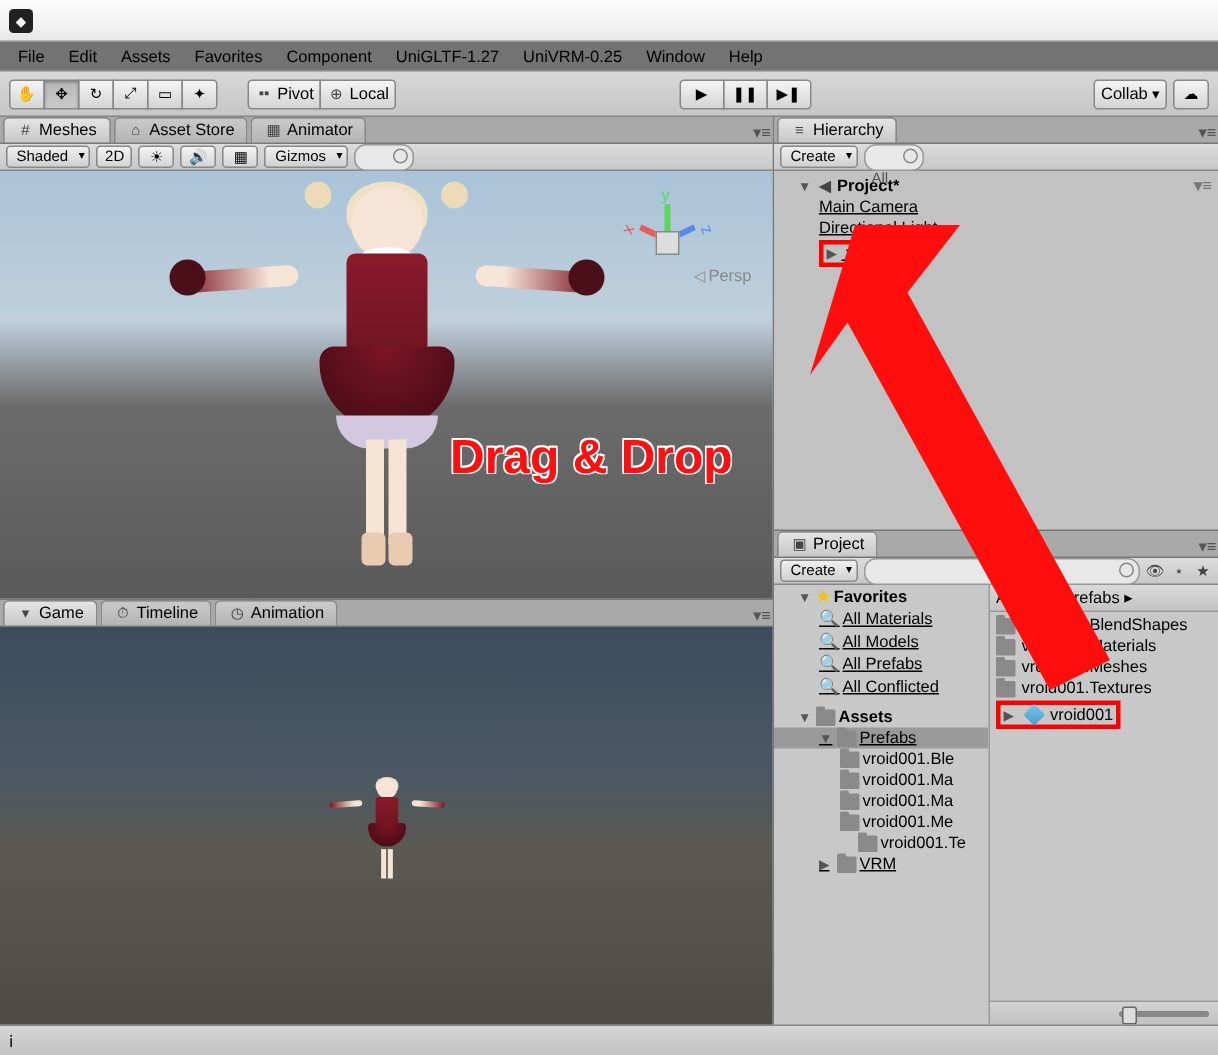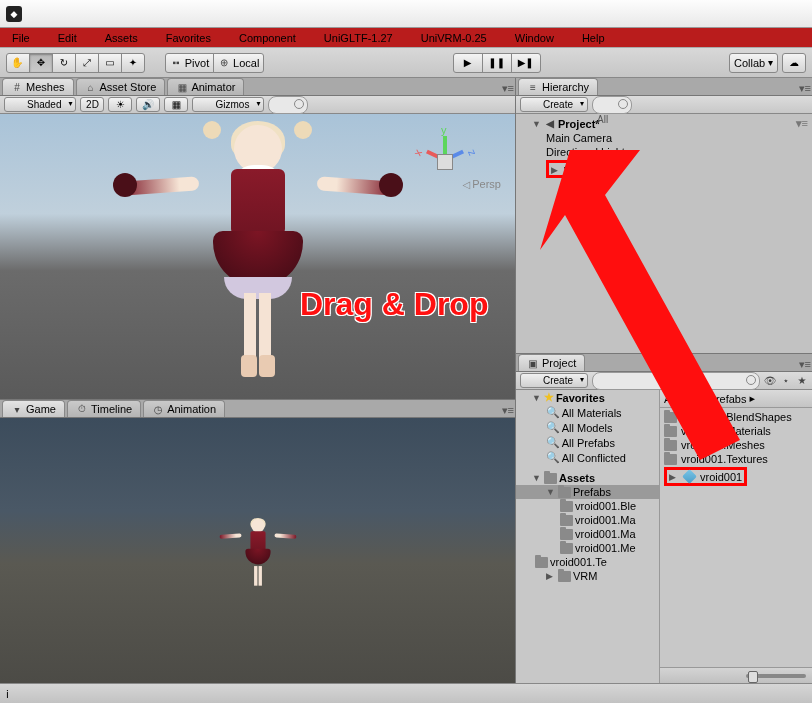--- a/index.html
+++ b/index.html
@@ -1,36 +1,36 @@
 <!DOCTYPE html>
 <html><head>
 <meta charset="utf-8">
 <style>
   * { box-sizing: border-box; margin: 0; padding: 0; font-family: Arial, sans-serif; font-size: 11px; user-select: none; }
   body { width: 812px; height: 703px; background: #c2c2c2; display: flex; flex-direction: column; overflow: hidden; position: relative; }
   .titlebar { height: 28px; background: linear-gradient(#fdfdfd,#e8e8e8); display: flex; align-items: center; padding: 0 6px; border-bottom: 1px solid #999; }
   .unity-logo { width: 16px; height: 16px; background: #222; border-radius: 3px; margin-right: 6px; display:flex;align-items:center;justify-content:center;color:#fff;font-size:9px; }
-  .menubar { height: 20px; background: #b91c1c; display:flex; align-items:center; padding: 0 4px; border-bottom:1px solid #aaa; gap:12px; }
+  .menubar { height: 20px; background: #737373; display:flex; align-items:center; padding: 0 4px; border-bottom:1px solid #aaa; gap:0; }
   .menubar span { padding: 2px 8px; cursor: default; }
   .toolbar { height: 30px; background: linear-gradient(#d8d8d8,#c6c6c6); border-bottom:1px solid #888; display:flex; align-items:center; padding:0 6px; gap:4px; }
   .btn { background: linear-gradient(#f4f4f4,#d4d4d4); border:1px solid #888; border-radius:3px; height:20px; min-width:24px; display:flex;align-items:center;justify-content:center; padding:0 4px; font-size:10px; }
   .btn.pressed { background: linear-gradient(#b8b8b8,#cacaca); box-shadow: inset 0 1px 2px rgba(0,0,0,.3); }
   .btn-group { display:flex; }
   .btn-group .btn { border-radius:0; margin-left:-1px; }
   .btn-group .btn:first-child { border-radius:3px 0 0 3px; margin-left:0; }
   .btn-group .btn:last-child { border-radius:0 3px 3px 0; }
   .flex-spacer { flex:1; }
   .content { flex:1; display:flex; }
   .left-col { width:516px; display:flex; flex-direction:column; border-right:1px solid #777; }
   .right-col { flex:1; display:flex; flex-direction:column; }
   .tabs { height:18px; background:#a9a9a9; display:flex; align-items:flex-end; border-bottom:1px solid #777; }
   .tab { background: linear-gradient(#e4e4e4,#c8c8c8); border:1px solid #888; border-bottom:none; border-radius:4px 4px 0 0; padding:2px 8px; margin-left:2px; font-size:10px; display:flex;align-items:center;gap:3px; }
   .tab.inactive { background: linear-gradient(#cacaca,#b4b4b4); }
   .panel-toolbar { height:18px; background: linear-gradient(#dcdcdc,#c8c8c8); border-bottom:1px solid #888; display:flex;align-items:center; padding:0 4px; gap:4px; font-size:10px; }
-  .dropdown { background: linear-gradient(#f0f0f0,#d0d0d0); border:1px solid #888; border-radius:3px; padding:1px 14px 1px 22px; position:relative; font-size:10px; }
+  .dropdown { background: linear-gradient(#f0f0f0,#d0d0d0); border:1px solid #888; border-radius:3px; padding:1px 14px 1px 6px; position:relative; font-size:10px; }
   .dropdown::after { content:"▾"; position:absolute; right:3px; font-size:8px; }
   .scene-view { flex:1; background: linear-gradient(#a9c3d8 0%, #c0d0dc 35%, #6b6b6b 55%, #5a5a5a 100%); position:relative; overflow:hidden; }
   .character { position:absolute; left:50%; top:50%; transform:translate(-50%,-50%); width:170px; height:280px; }
   .char-body { position:relative; width:100%; height:100%; }
   .head { position:absolute; left:50%; transform:translateX(-50%); top:8px; width:48px; height:48px; background:#f6e5d6; border-radius:50%; }
   .hair { position:absolute; left:50%; transform:translateX(-50%); top:4px; width:54px;height:40px; background:#f0e1c4; border-radius:50% 50% 40% 40%; }
   .buns { position:absolute; top:4px; width:18px;height:18px;background:#eddab8;border-radius:50%; }
   .bun-l{ left:18%; } .bun-r{ right:18%;}
   .torso { position:absolute; left:50%; transform:translateX(-50%); top:52px; width:54px; height:70px; background: linear-gradient(#8a1a2a 0%, #6e1422 100%); border-radius:6px 6px 10px 10px; }
   .collar { position:absolute; left:50%; transform:translateX(-50%); top:48px; width:40px;height:20px;background:#fff;border-radius:50%/60%; }
@@ -51,21 +51,21 @@
   .ax-y{background:#5cd65c;transform:translateY(-24px);} .ax-y::after{content:"y";color:#5cd65c;position:absolute;top:-12px;left:-2px;}
   .ax-x{background:#e85a5a;transform-origin:top;transform:rotate(115deg);} .ax-x::after{content:"x";color:#e85a5a;position:absolute;bottom:-12px;left:4px;}
   .ax-z{background:#5a8ae8;transform-origin:top;transform:rotate(-115deg);} .ax-z::after{content:"z";color:#5a8ae8;position:absolute;bottom:-12px;right:4px;}
   .persp{position:absolute;right:14px;top:64px;color:#888;font-size:10px;display:flex;align-items:center;gap:2px;}
   .game-section { height:284px; display:flex;flex-direction:column; border-top:1px solid #777; }
   .game-view { flex:1; background: linear-gradient(#3c4c5c 0%, #4a5866 35%, #5a5952 55%, #4c4b46 100%); position:relative; }
   .game-char{position:absolute;left:50%;top:52%;transform:translate(-50%,-50%) scale(.28);}
   .hierarchy { flex:1; background:#c2c2c2; padding:2px 0; overflow:hidden; }
   .tree-row { padding:1px 4px 1px 16px; display:flex;align-items:center;gap:2px; font-size:11px; }
   .tree-row.bold { font-weight:bold; }
-  .tree-row.indent1 { padding-left:30px; }
+  .tree-row.indent1 { padding-left:30px;text-decoration:underline; }
   .tree-arrow { width:10px; display:inline-block; color:#555; font-size:9px; }
   .redbox { border:3px solid #ff0000; padding:0 2px; }
   .project-section { height:330px; border-top:1px solid #777; display:flex;flex-direction:column; }
   .project-body { flex:1; display:flex; background:#c8c8c8; overflow:hidden;}
   .proj-left { width:144px; border-right:1px solid #999; overflow:hidden; }
   .proj-right { flex:1; display:flex;flex-direction:column; }
   .breadcrumb { height:18px; background:linear-gradient(#dadada,#c4c4c4); border-bottom:1px solid #999; display:flex;align-items:center;padding:0 4px;gap:3px;font-size:10px; }
   .asset-list { flex:1; padding:2px; }
   .asset-item { display:flex;align-items:center;gap:4px;padding:1px 2px;font-size:11px; }
   .folder-icon { width:13px;height:11px;background:#8a8a8a;border-radius:1px;position:relative; }
@@ -310,21 +310,21 @@
               <span>vroid001.Ma</span>
             </div>
           <div class="tree-row" style="padding-left:44px">
               <span class="folder-icon"></span>
               <span>vroid001.Ma</span>
             </div>
           <div class="tree-row" style="padding-left:44px">
               <span class="folder-icon"></span>
               <span>vroid001.Me</span>
             </div>
-          <div class="tree-row" style="padding-left:19px">
+          <div class="tree-row" style="padding-left:56px">
               <span class="folder-icon"></span>
               <span>vroid001.Te</span>
             </div>
           <div class="tree-row indent1">
               <span class="tree-arrow">▶</span>
               <span class="folder-icon"></span>
               <span>VRM</span>
             </div>
         </div>
         <div class="proj-right">

